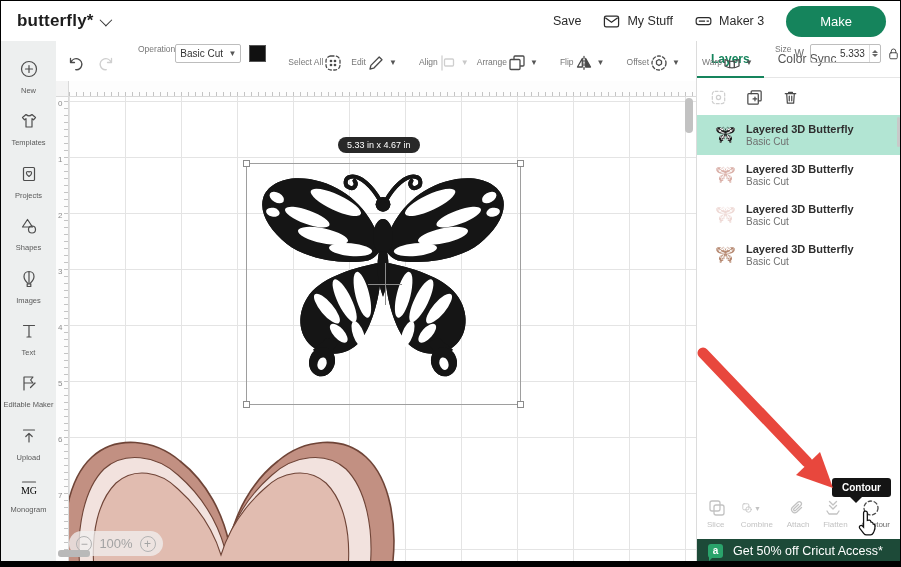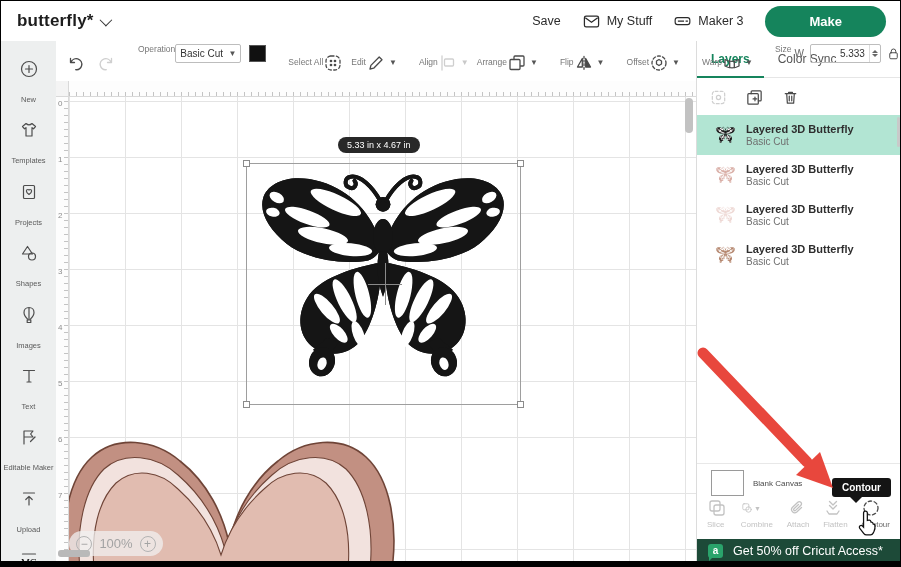--- a/index.html
+++ b/index.html
@@ -12,21 +12,21 @@
   }
 
   
   #header { position:absolute; left:0; top:0; width:100%; height:40px; background:#fff; display:flex; align-items:center; z-index:30; }
   #title-wrap { display:flex; align-items:center; gap:6px; padding-left:16px; }
   #doc-title { font-size:17px; font-weight:700; color:#1d1d1d; letter-spacing:.2px; }
   .chev { width:9px; height:9px; border-right:1.6px solid #333; border-bottom:1.6px solid #333; transform:rotate(45deg) translateY(-2px); display:inline-block; }
   #header-right { margin-left:auto; display:flex; align-items:center; gap:22px; padding-right:14px; }
   .hdr-item { display:flex; align-items:center; gap:7px; font-size:12.5px; color:#2b2b2b; cursor:pointer; }
   .hdr-item svg { width:17px; height:15px; stroke:#2b2b2b; fill:none; stroke-width:1.5; }
-  #make-btn { background:var(--green); color:#fff; font-size:13px; font-weight:700; border:none; border-radius:17px; padding:8px 44px; cursor:pointer; }
+  #make-btn { background:var(--green); color:#fff; font-size:13px; font-weight:400; border:none; border-radius:17px; padding:8px 34px; cursor:pointer; }
 
   
   #toolbar { position:absolute; left:55px; top:40px; width:640px; height:40px; background:#fff; display:flex; align-items:stretch; z-index:25; padding-left:6px; }
   .tb-sep { width:1px; background:#e3e3e3; margin:5px 7px; }
   .tb-group { display:flex; flex-direction:row; align-items:center; justify-content:flex-start; padding:3px 4px 0; }
   .tb-label { font-size:8.5px; color:#777; margin-bottom:2px; white-space:nowrap; }
   .tb-row { display:flex; align-items:center; gap:3px; }
   .tb-icon { width:20px; height:20px; }
   .tb-icon svg { width:100%; height:100%; fill:none; stroke:#4a4a4a; stroke-width:1.3; stroke-linecap:round; stroke-linejoin:round; }
   .tb-caret { font-size:8px; color:#555; }
@@ -38,21 +38,21 @@
   .dim-box input { width:33px; border:none; font-size:10px; color:#333; padding-left:4px; font-family:"Liberation Sans",sans-serif; outline:none;margin-left:25px; }
   .stepper { width:11px; height:100%; border-left:1px solid #dcdcdc; display:flex; flex-direction:column; align-items:center; justify-content:center; gap:1px; cursor:pointer; }
   .stepper i { width:0; height:0; border-left:3px solid transparent; border-right:3px solid transparent; }
   .stepper .up { border-bottom:3.5px solid #666; }
   .stepper .dn { border-top:3.5px solid #666; }
   .dim-lbl { font-size:10px; color:#666; margin:0 3px; }
   #more-group { display:flex; align-items:center; gap:3px; font-size:11px; color:#444; padding:0 6px; margin-left:2px; cursor:pointer; }
 
   
   #sidebar { position:absolute; left:0; top:40px; width:55px; height:521px; background:#edefef; z-index:20; display:flex; flex-direction:column; align-items:center; padding-top:10px; }
-  .sb-item { width:100%; display:flex; flex-direction:column; align-items:center; gap:12px; padding:8px 0; cursor:pointer; }
+  .sb-item { width:100%; display:flex; flex-direction:column; align-items:center; gap:3px; padding:8px 0; cursor:pointer; }
   .sb-item svg { width:20px; height:20px; fill:none; stroke:#4d4d4d; stroke-width:1.2; stroke-linecap:round; stroke-linejoin:round; }
   .sb-item .lbl { font-size:7.5px; color:#5a5a5a; text-align:center; line-height:1.25; }
 
   
   #canvas { position:absolute; left:55px; top:80px; width:640px; height:481px; background:#fff; overflow:hidden;
     background-image:
       repeating-linear-gradient(90deg, #e4e4e4 0 1px, transparent 1px 56px),
       repeating-linear-gradient(180deg, #e4e4e4 0 1px, transparent 1px 56px);
     background-position: 13px 20px; }
   #h-ruler { position:absolute; left:55px; top:80px; width:640px; height:16px; background:#fdfdfd; border-bottom:1px solid #d9d9d9; z-index:5;
@@ -467,24 +467,20 @@
         <div class="layer-item">
           <svg class="layer-thumb" viewBox="0 0 270 240" style="color:#b5876f">
             <use href="#bf-full"></use>
           </svg>
           <span class="layer-txt">
             <div class="t1">Layered 3D Butterfly</div>
             <div class="t2">Basic Cut</div>
           </span>
         </div>
       </div>
-    <div id="bc-row">
-      <span id="bc-swatch"></span>
-      <span id="bc-label">Blank Canvas</span>
-    </div>
     <div id="actions">
         <div class="act">
           <span class="aicon">
             <svg viewBox="0 0 20 20">
               <rect x="3" y="3" width="10" height="10" rx="2"></rect>
               <rect x="7" y="7" width="10" height="10" rx="2"></rect>
             </svg>
           </span>
           <span class="albl">Slice</span>
         </div>

